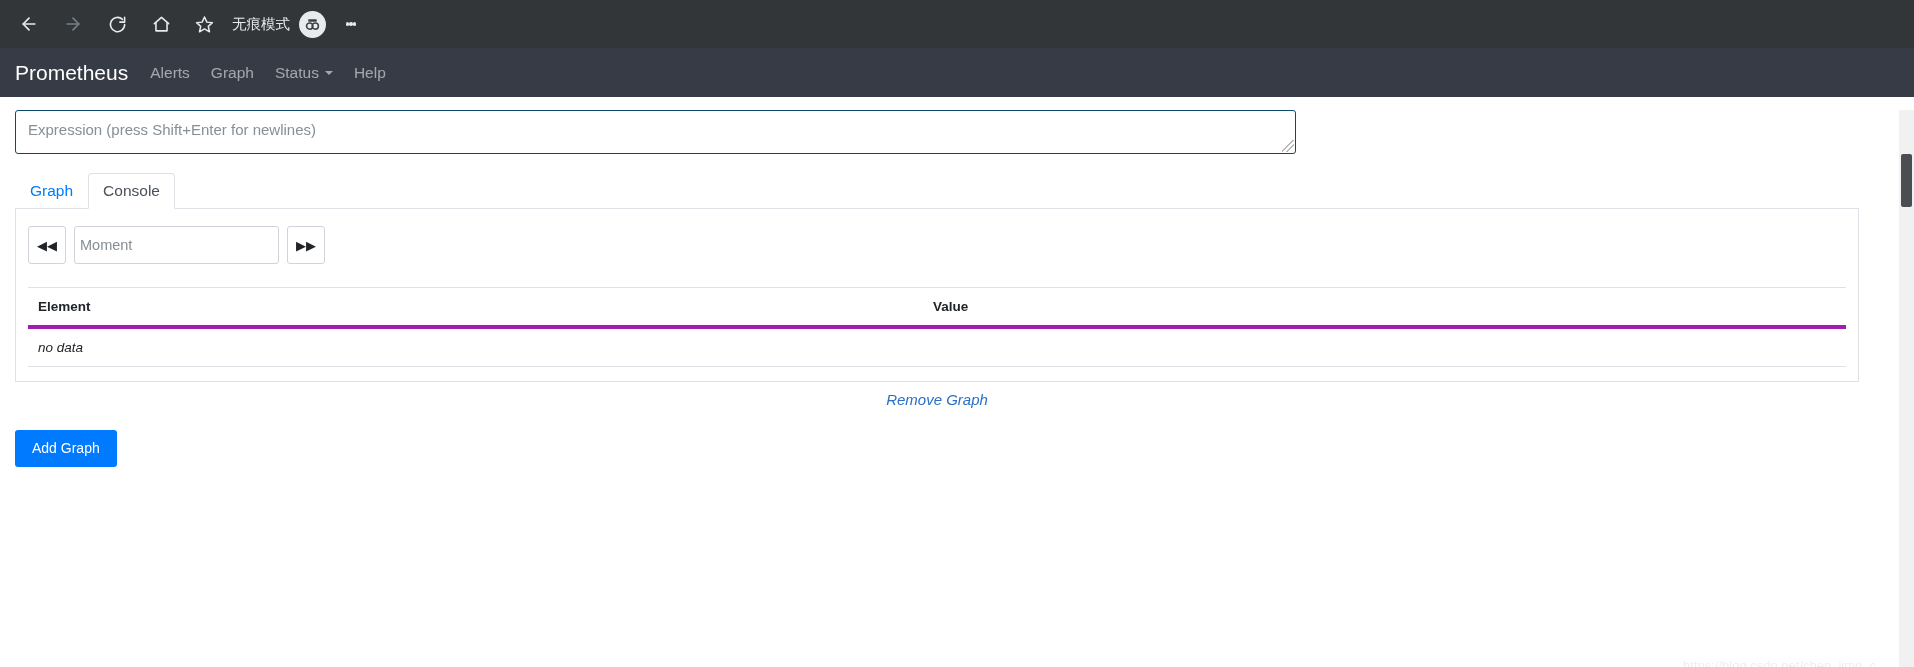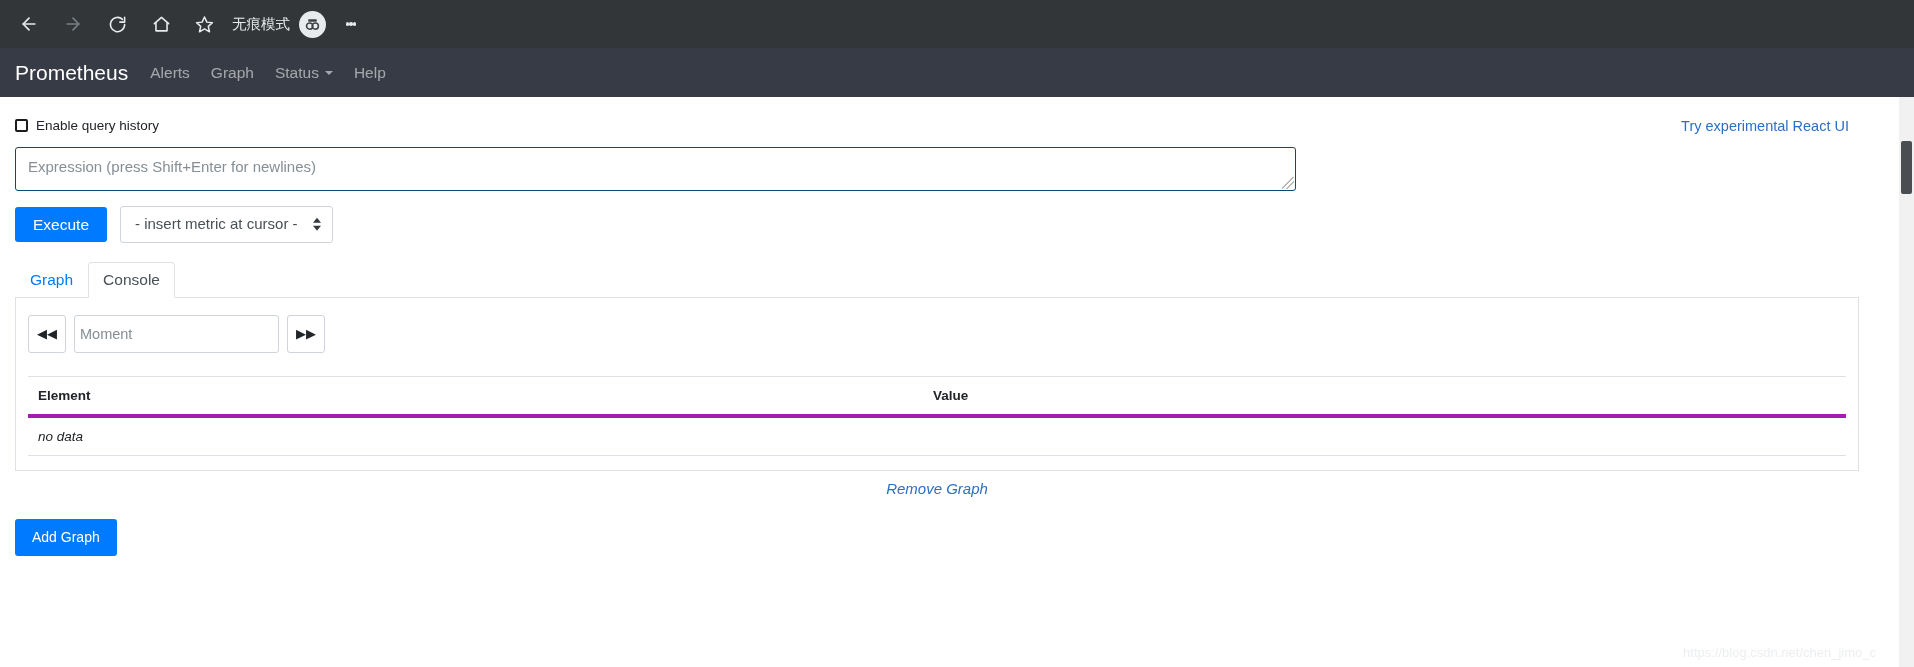--- a/index.html
+++ b/index.html
@@ -387,45 +387,26 @@
       <span>Status</span>
       <span class="caret"></span>
     </a>
   <a class="nav-link">
       <span>Help</span>
     </a>
 </div>
 
 <div id="page">
 
-  <div id="top-row">
-    <div id="history-toggle">
-      <span id="history-checkbox"></span>
-      <span id="history-label">Enable query history</span>
-    </div>
-    <a id="react-ui-link">Try experimental React UI</a>
-  </div>
 
   <div id="expr-wrap">
     <textarea id="expr-input" rows="1" placeholder="Expression (press Shift+Enter for newlines)" style=""></textarea>
     <span id="expr-resize"></span>
   </div>
 
-  <div id="controls-row">
-    <button id="execute-btn">Execute</button>
-    <span class="select-wrap">
-      <select id="metric-select">
-        <option>- insert metric at cursor -</option>
-      </select>
-      <span class="select-arrows">
-        <span class="arr-up"></span>
-        <span class="arr-dn"></span>
-      </span>
-    </span>
-  </div>
 
   <div id="tabs">
     <div class="tab tab-inactive">Graph</div>
     <div class="tab tab-active">Console</div>
   </div>
 
   <div id="console-panel">
 
     <div id="moment-row">
       <button class="step-btn">◀◀</button>

